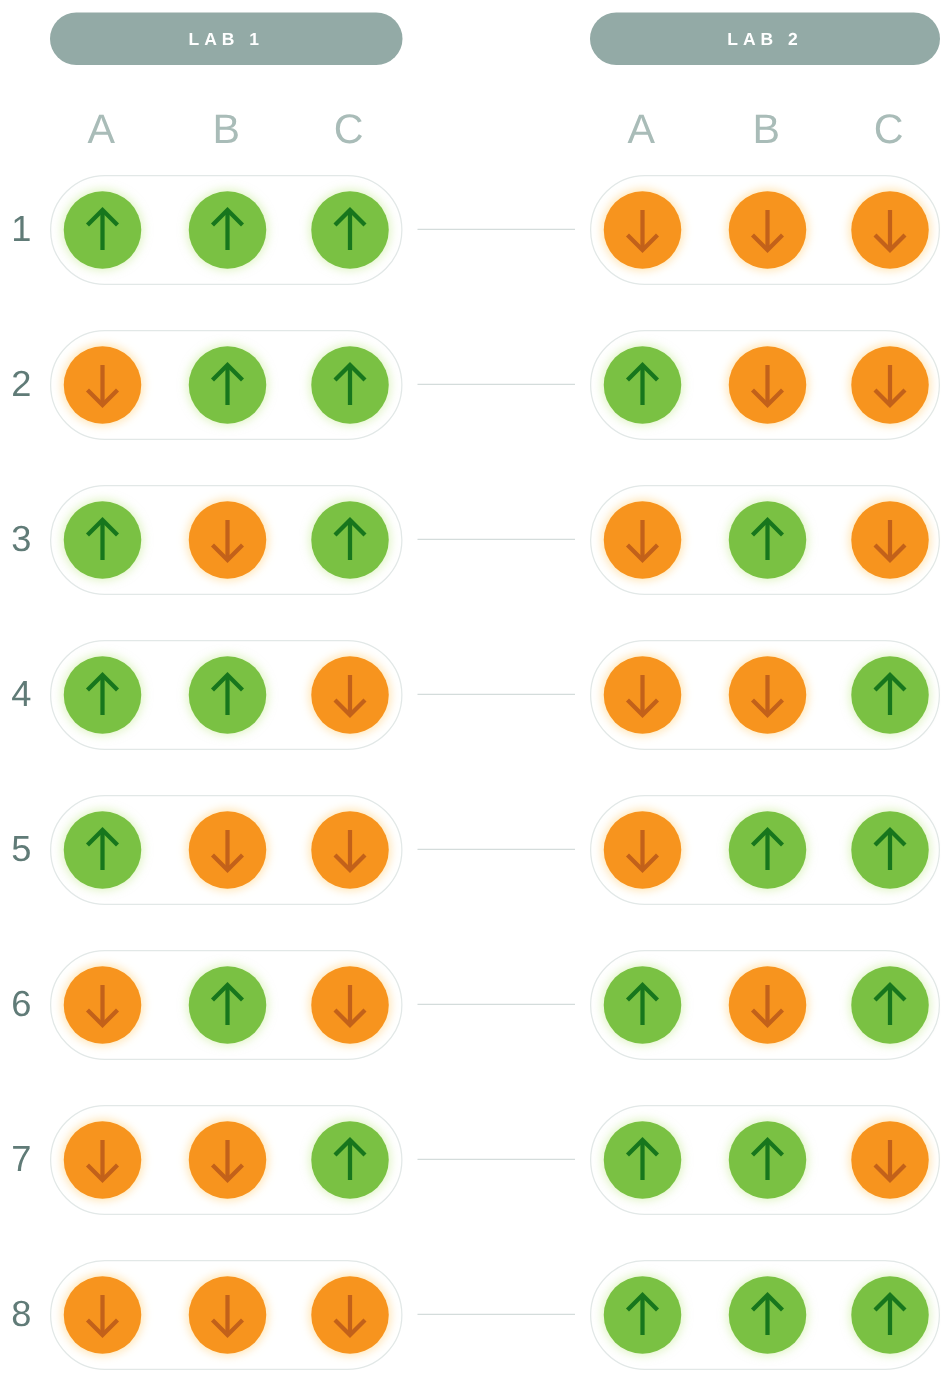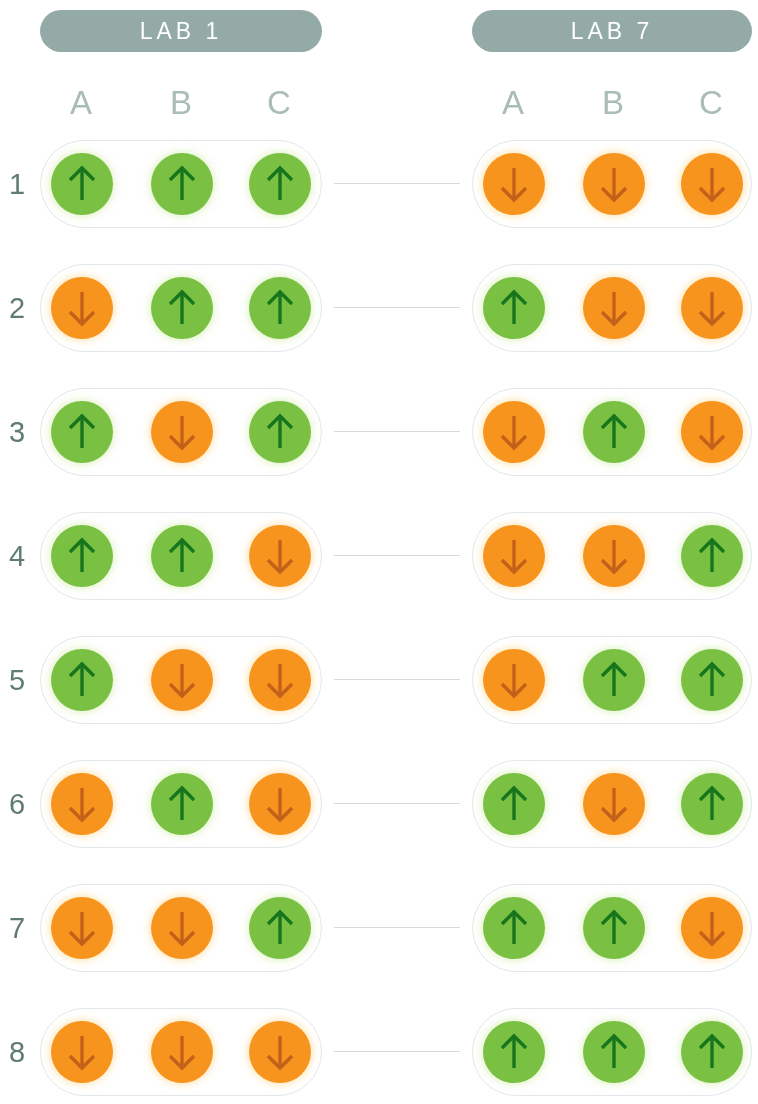--- a/index.html
+++ b/index.html
@@ -17,22 +17,22 @@
   }
 
   
   .lab-pill {
     position: absolute;
     top: 10px;
     height: 42px;
     border-radius: 21px;
     background: #93AAA6;
     color: #ffffff;
-    font-size: 23px;
-    font-weight: normal;
+    font-size: 14px;
+    font-weight: bold;
     letter-spacing: 4px;
     display: flex;
     align-items: center;
     justify-content: center;
   }
   #lab-pill-1 { left: 40px;  width: 282px; }
   #lab-pill-2 { left: 472px; width: 280px; }
 
   
   .col-head-row {
@@ -122,21 +122,21 @@
     background: #D4DCDB;
   }
 </style>
 </head>
 <body>
 
 <div class="lab-pill" id="lab-pill-1">
   <span>LAB 1</span>
 </div>
 <div class="lab-pill" id="lab-pill-2">
-  <span>LAB 7</span>
+  <span>LAB 2</span>
 </div>
 
 <div class="col-head-row" id="col-head-row-1">
     <div class="col-head" style="left: 10px;">A</div>
     <div class="col-head" style="left: 110px;">B</div>
     <div class="col-head" style="left: 208px;">C</div>
   </div>
 <div class="col-head-row" id="col-head-row-2">
     <div class="col-head" style="left: 10px;">A</div>
     <div class="col-head" style="left: 110px;">B</div>

